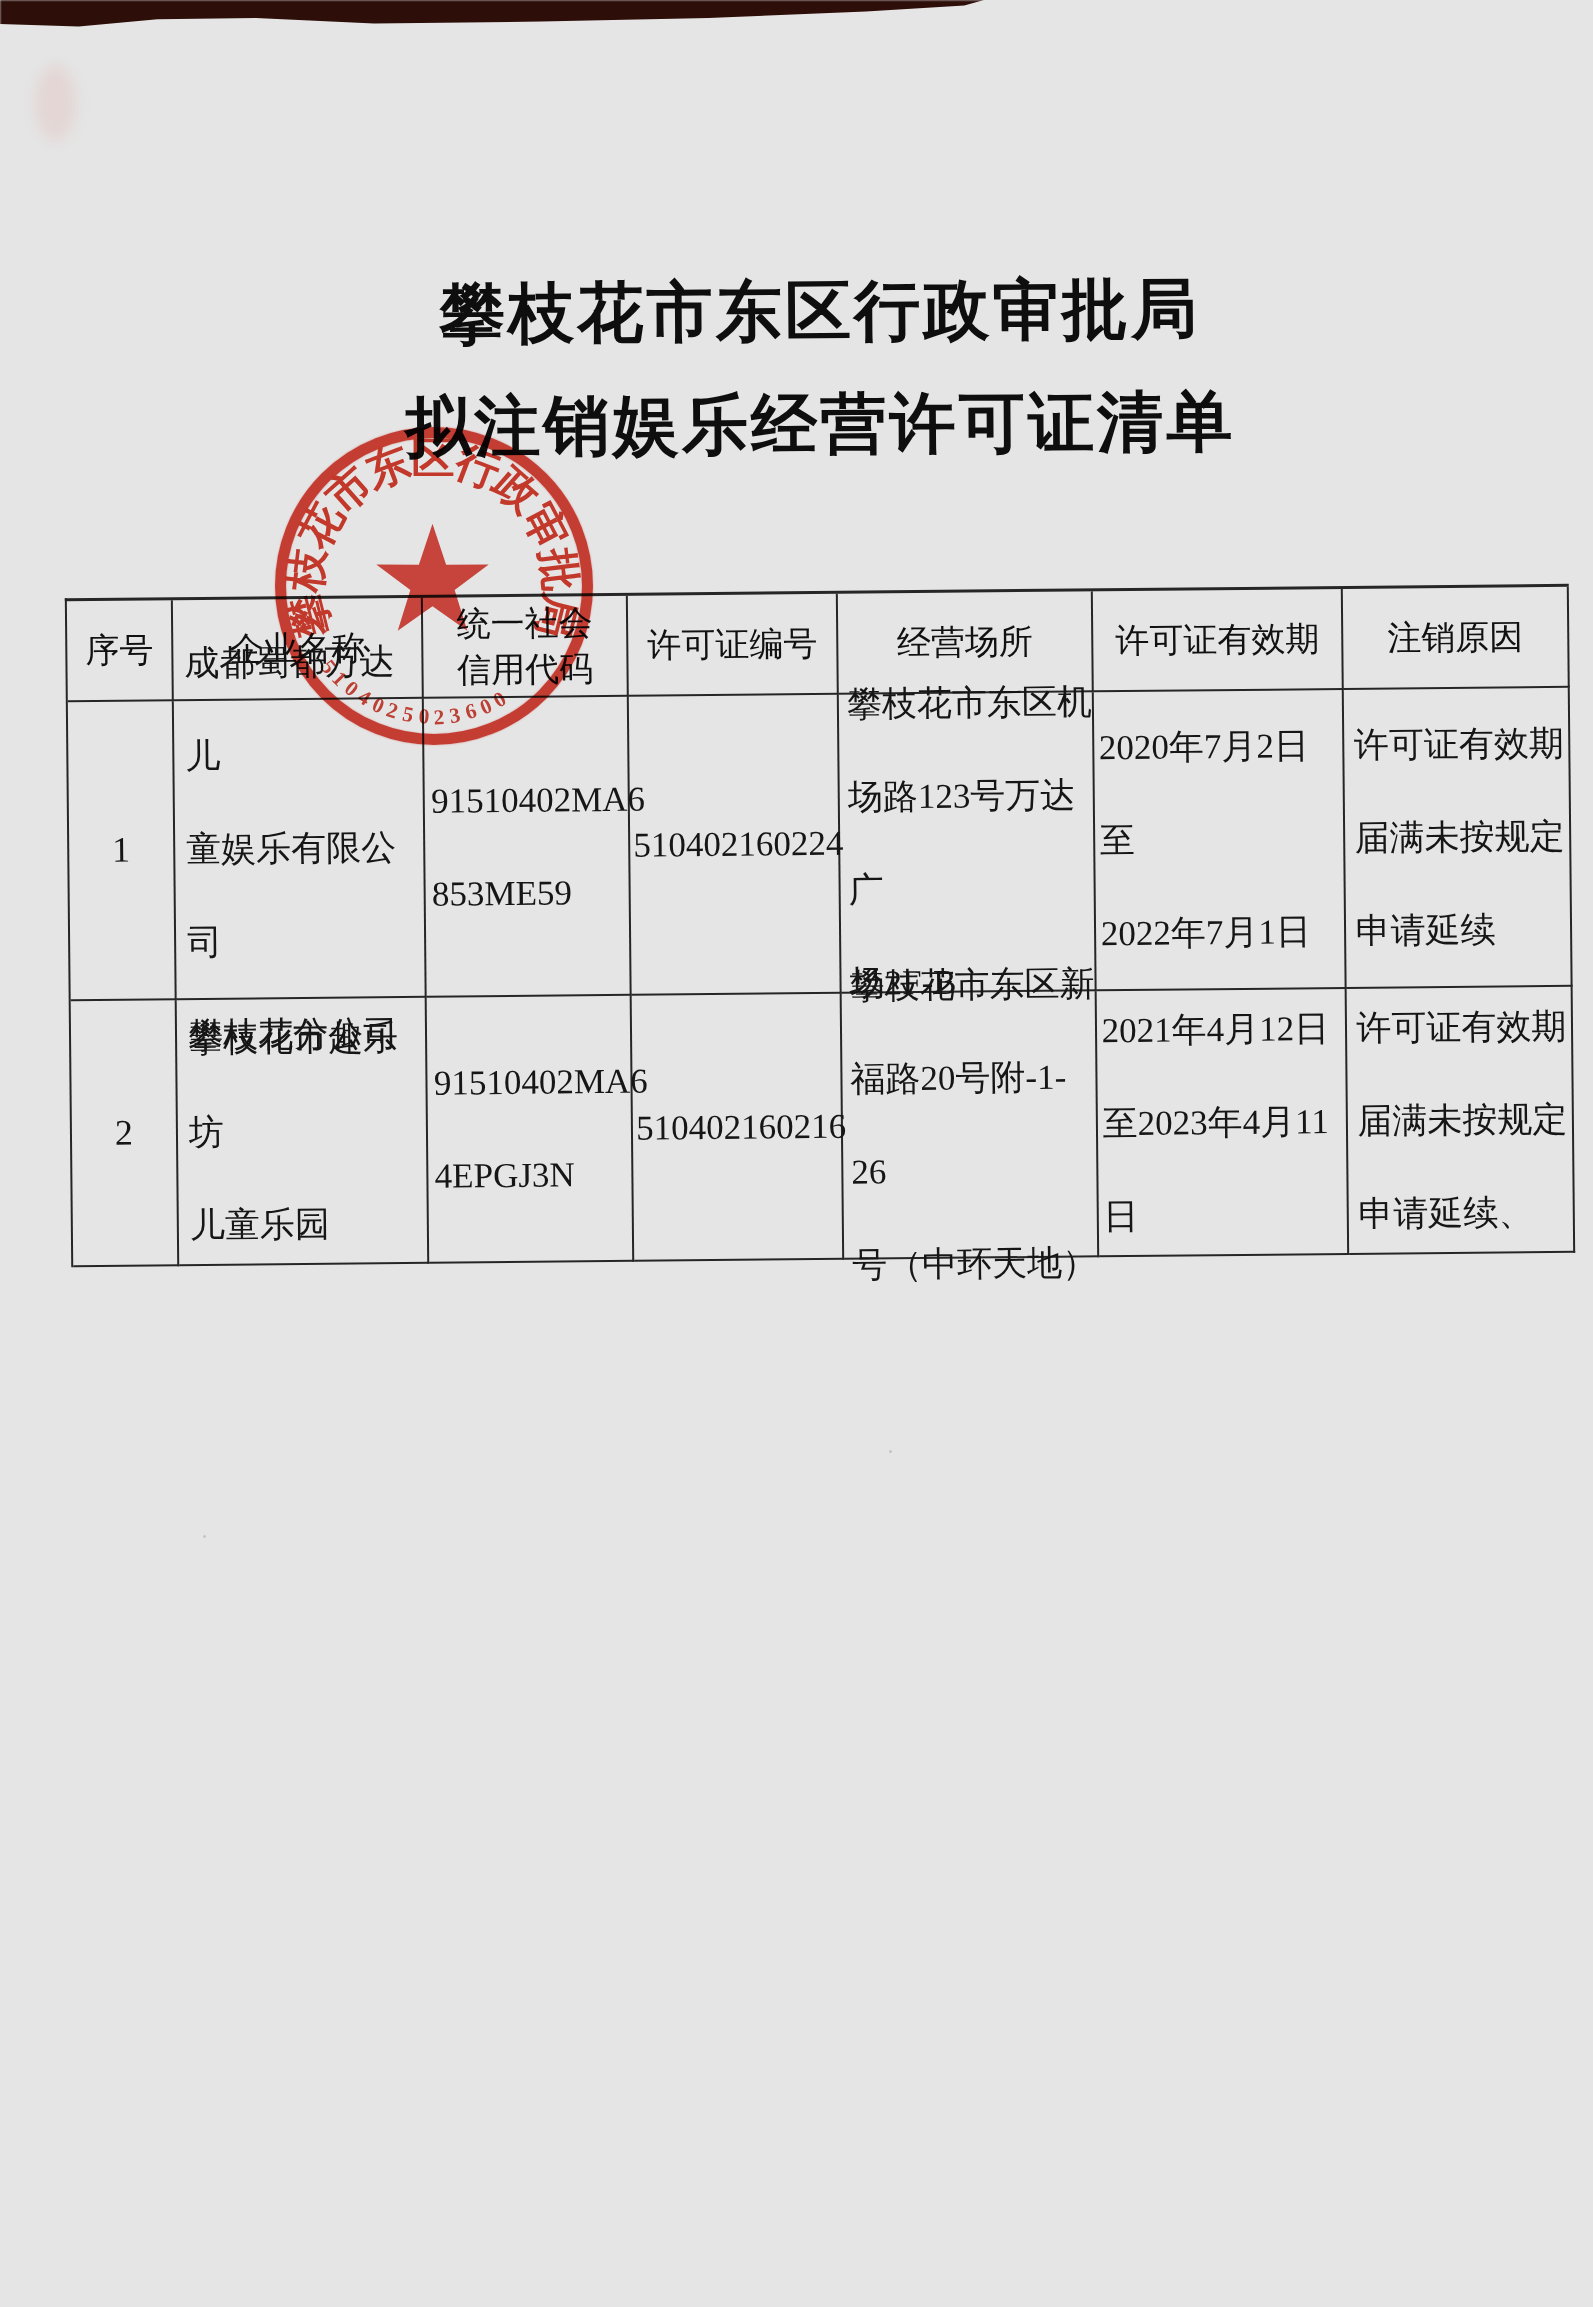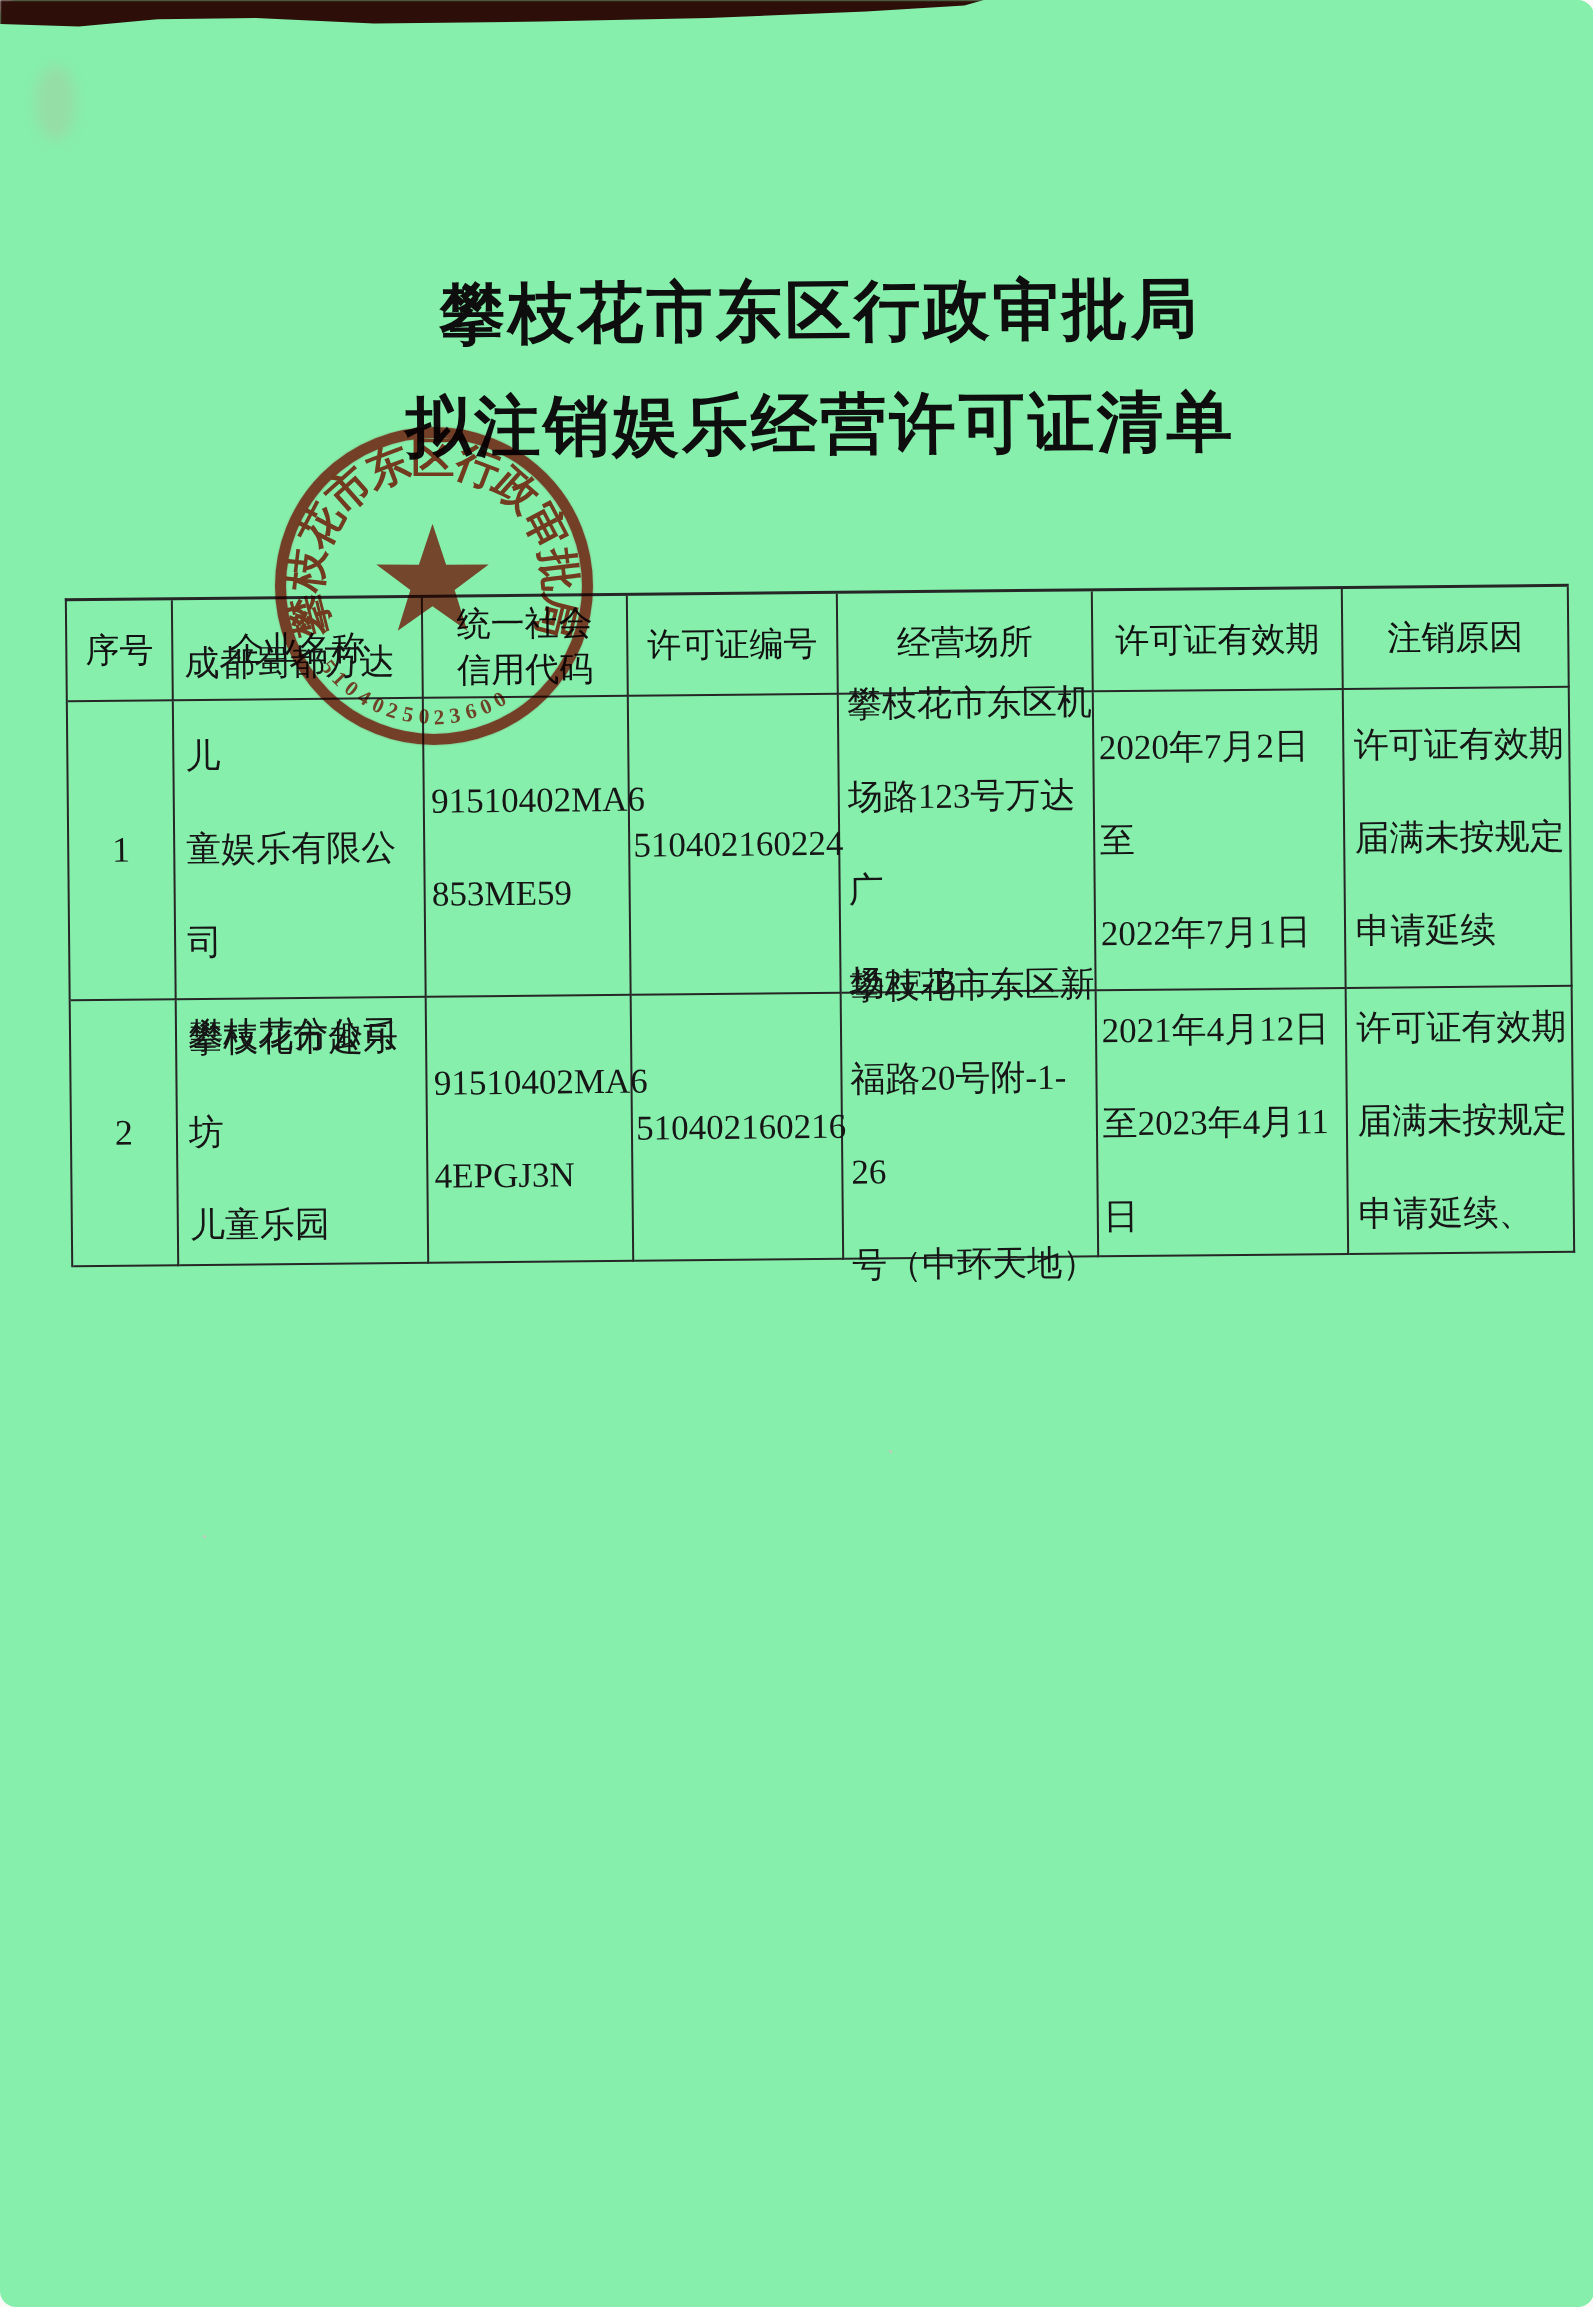--- a/index.html
+++ b/index.html
@@ -2,21 +2,21 @@
 <html style="font-size:12.6px"><head>
 <meta charset="utf-8">
 <style>
   html,body{margin:0;padding:0;}
   body{
     width:1594px;height:2307px;position:relative;overflow:hidden;
     background:#fbfaf8;
     font-family:"Liberation Serif","DejaVu Serif",serif;
     color:#161616;
   }
-  .page{position:absolute;inset:0;background:#86efac;border-radius:16px;}
+  .page{position:absolute;inset:0;background:#e5e5e5;}
 
   
   .top-band{
     position:absolute;top:0;left:0;width:984px;height:30px;
     background:#2d0e09;filter:blur(0.9px);
     clip-path:polygon(0 0,100% 0,98% 18%,88% 38%,72% 60%,55% 72%,38% 78%,26% 60%,16% 64%,8% 88%,0 80%);
   }
   .smudge{
     position:absolute;left:35px;top:65px;width:41px;height:76px;border-radius:50%;
     background:rgba(224,150,140,0.18);filter:blur(6.3px);

